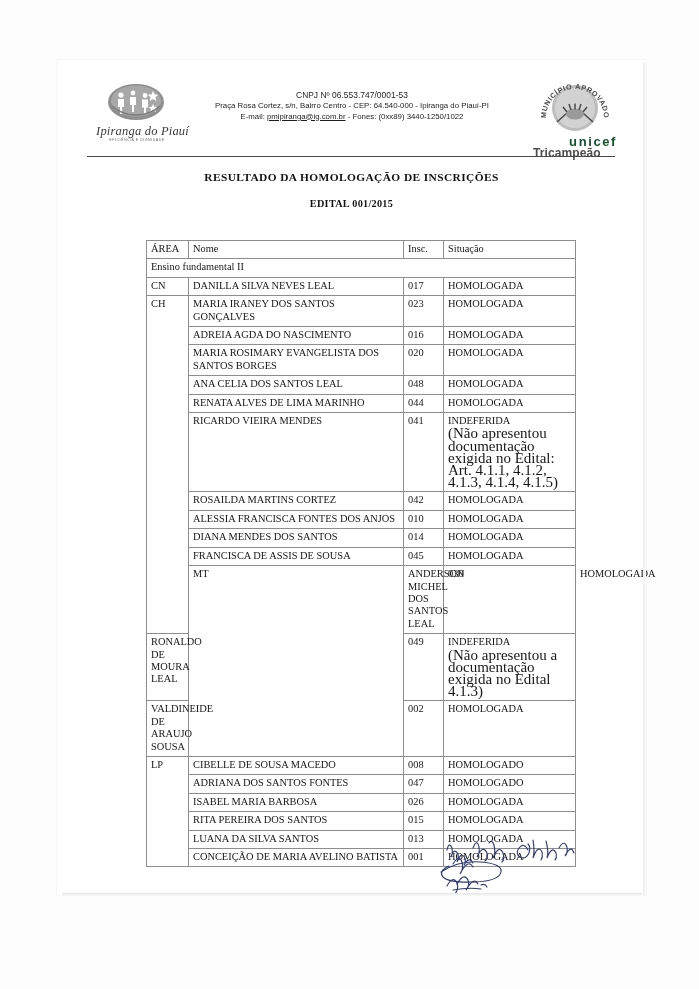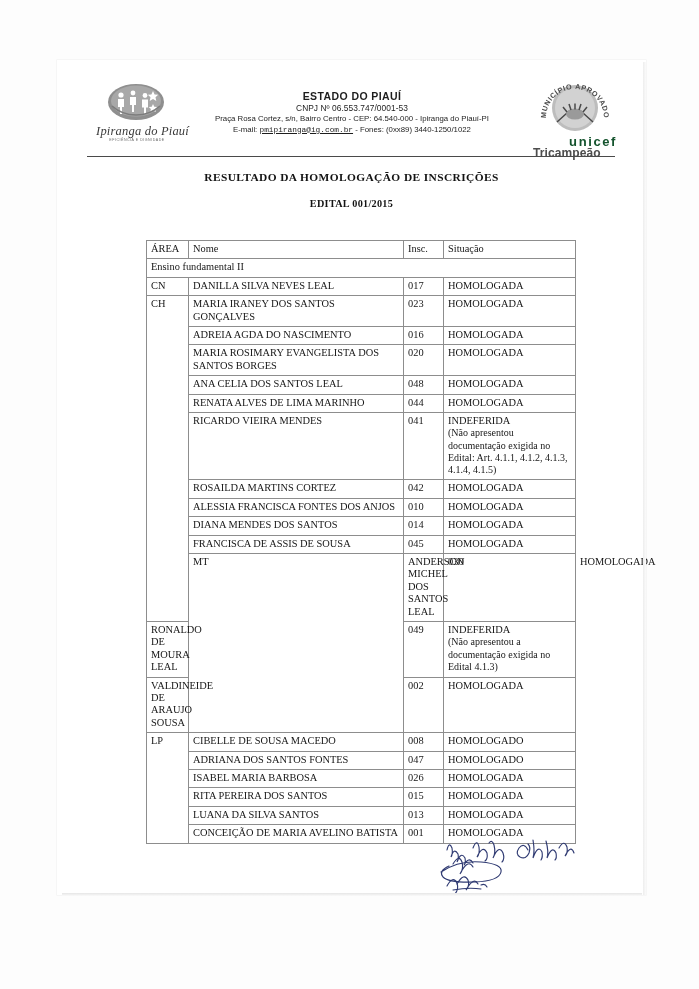--- a/index.html
+++ b/index.html
@@ -76,21 +76,21 @@
     letter-spacing: 0.05px;
   }
   .head-l4 {
     font-size: 7.8px;
     line-height: 10.5px;
   }
   .head-l5 {
     font-size: 7.8px;
     line-height: 10.5px;
   }
-  .head-l5 .u { text-decoration: underline; font-family: Liberation Mono, monospace; }
+  .head-l5 .u { text-decoration: underline; }
 
   .rule {
     position: absolute;
     left: 30px;
     top: 96px;
     width: 528px;
     height: 1px;
     background: #4a4a4a;
   }
 
@@ -238,21 +238,21 @@
   td.insc { text-align: right; padding-right: 3px; }
   td.band {
     text-align: center;
     font-weight: bold;
     font-size: 10.6px;
     padding-top: 3px;
     padding-bottom: 4px;
   }
   td.sit .note {
     display: block;
-    font-size: 10px;
+    font-size: 15px;
     line-height: 12.2px;
   }
 
   
   .signatures {
     position: absolute;
     left: 372px;
     top: 768px;
     width: 170px;
     height: 75px;
@@ -280,21 +280,20 @@
           <path d="M37 17.5 h6 v8 h-2 v6.5 h-2 v-6.5 h-2 z" fill="#ffffff"></path>
           <path d="M48 9 l1.6 3.4 3.6 .4 -2.7 2.5 .8 3.6 -3.3 -1.9 -3.3 1.9 .8 -3.6 -2.7 -2.5 3.6 -.4 z" fill="#ffffff"></path>
           <path d="M48 22 l1.3 2.7 3 .3 -2.2 2 .7 2.9 -2.8 -1.5 -2.8 1.5 .7 -2.9 -2.2 -2 3 -.3 z" fill="#ffffff"></path>
           <path d="M7 24 q10 9 24 9 q14 0 24 -9" fill="none" stroke="#7c7c7c" stroke-width="1.6"></path>
         </svg>
         <div class="lname">Ipiranga do Piauí</div>
         <div class="lsub">EFICIÊNCIA E DIGNIDADE</div>
       </div>
 
       <div class="head-center">
-        <div class="head-l1">ESTADO DO PIAUÍ</div>
         <div class="head-l3">CNPJ Nº 06.553.747/0001-53</div>
         <div class="head-l4">Praça Rosa Cortez, s/n, Bairro Centro - CEP: 64.540-000 - Ipiranga do Piauí-PI</div>
         <div class="head-l5"><span>E-mail: </span><span class="u">pmipiranga@ig.com.br</span><span> - Fones: (0xx89) 3440-1250/1022</span></div>
       </div>
 
       <div class="logo-right">
         <svg class="seal" viewBox="0 0 76 60">
           <defs>
             <path id="arcpath" d="M9 40 A29 29 0 0 1 67 40" fill="none"></path>
           </defs>

